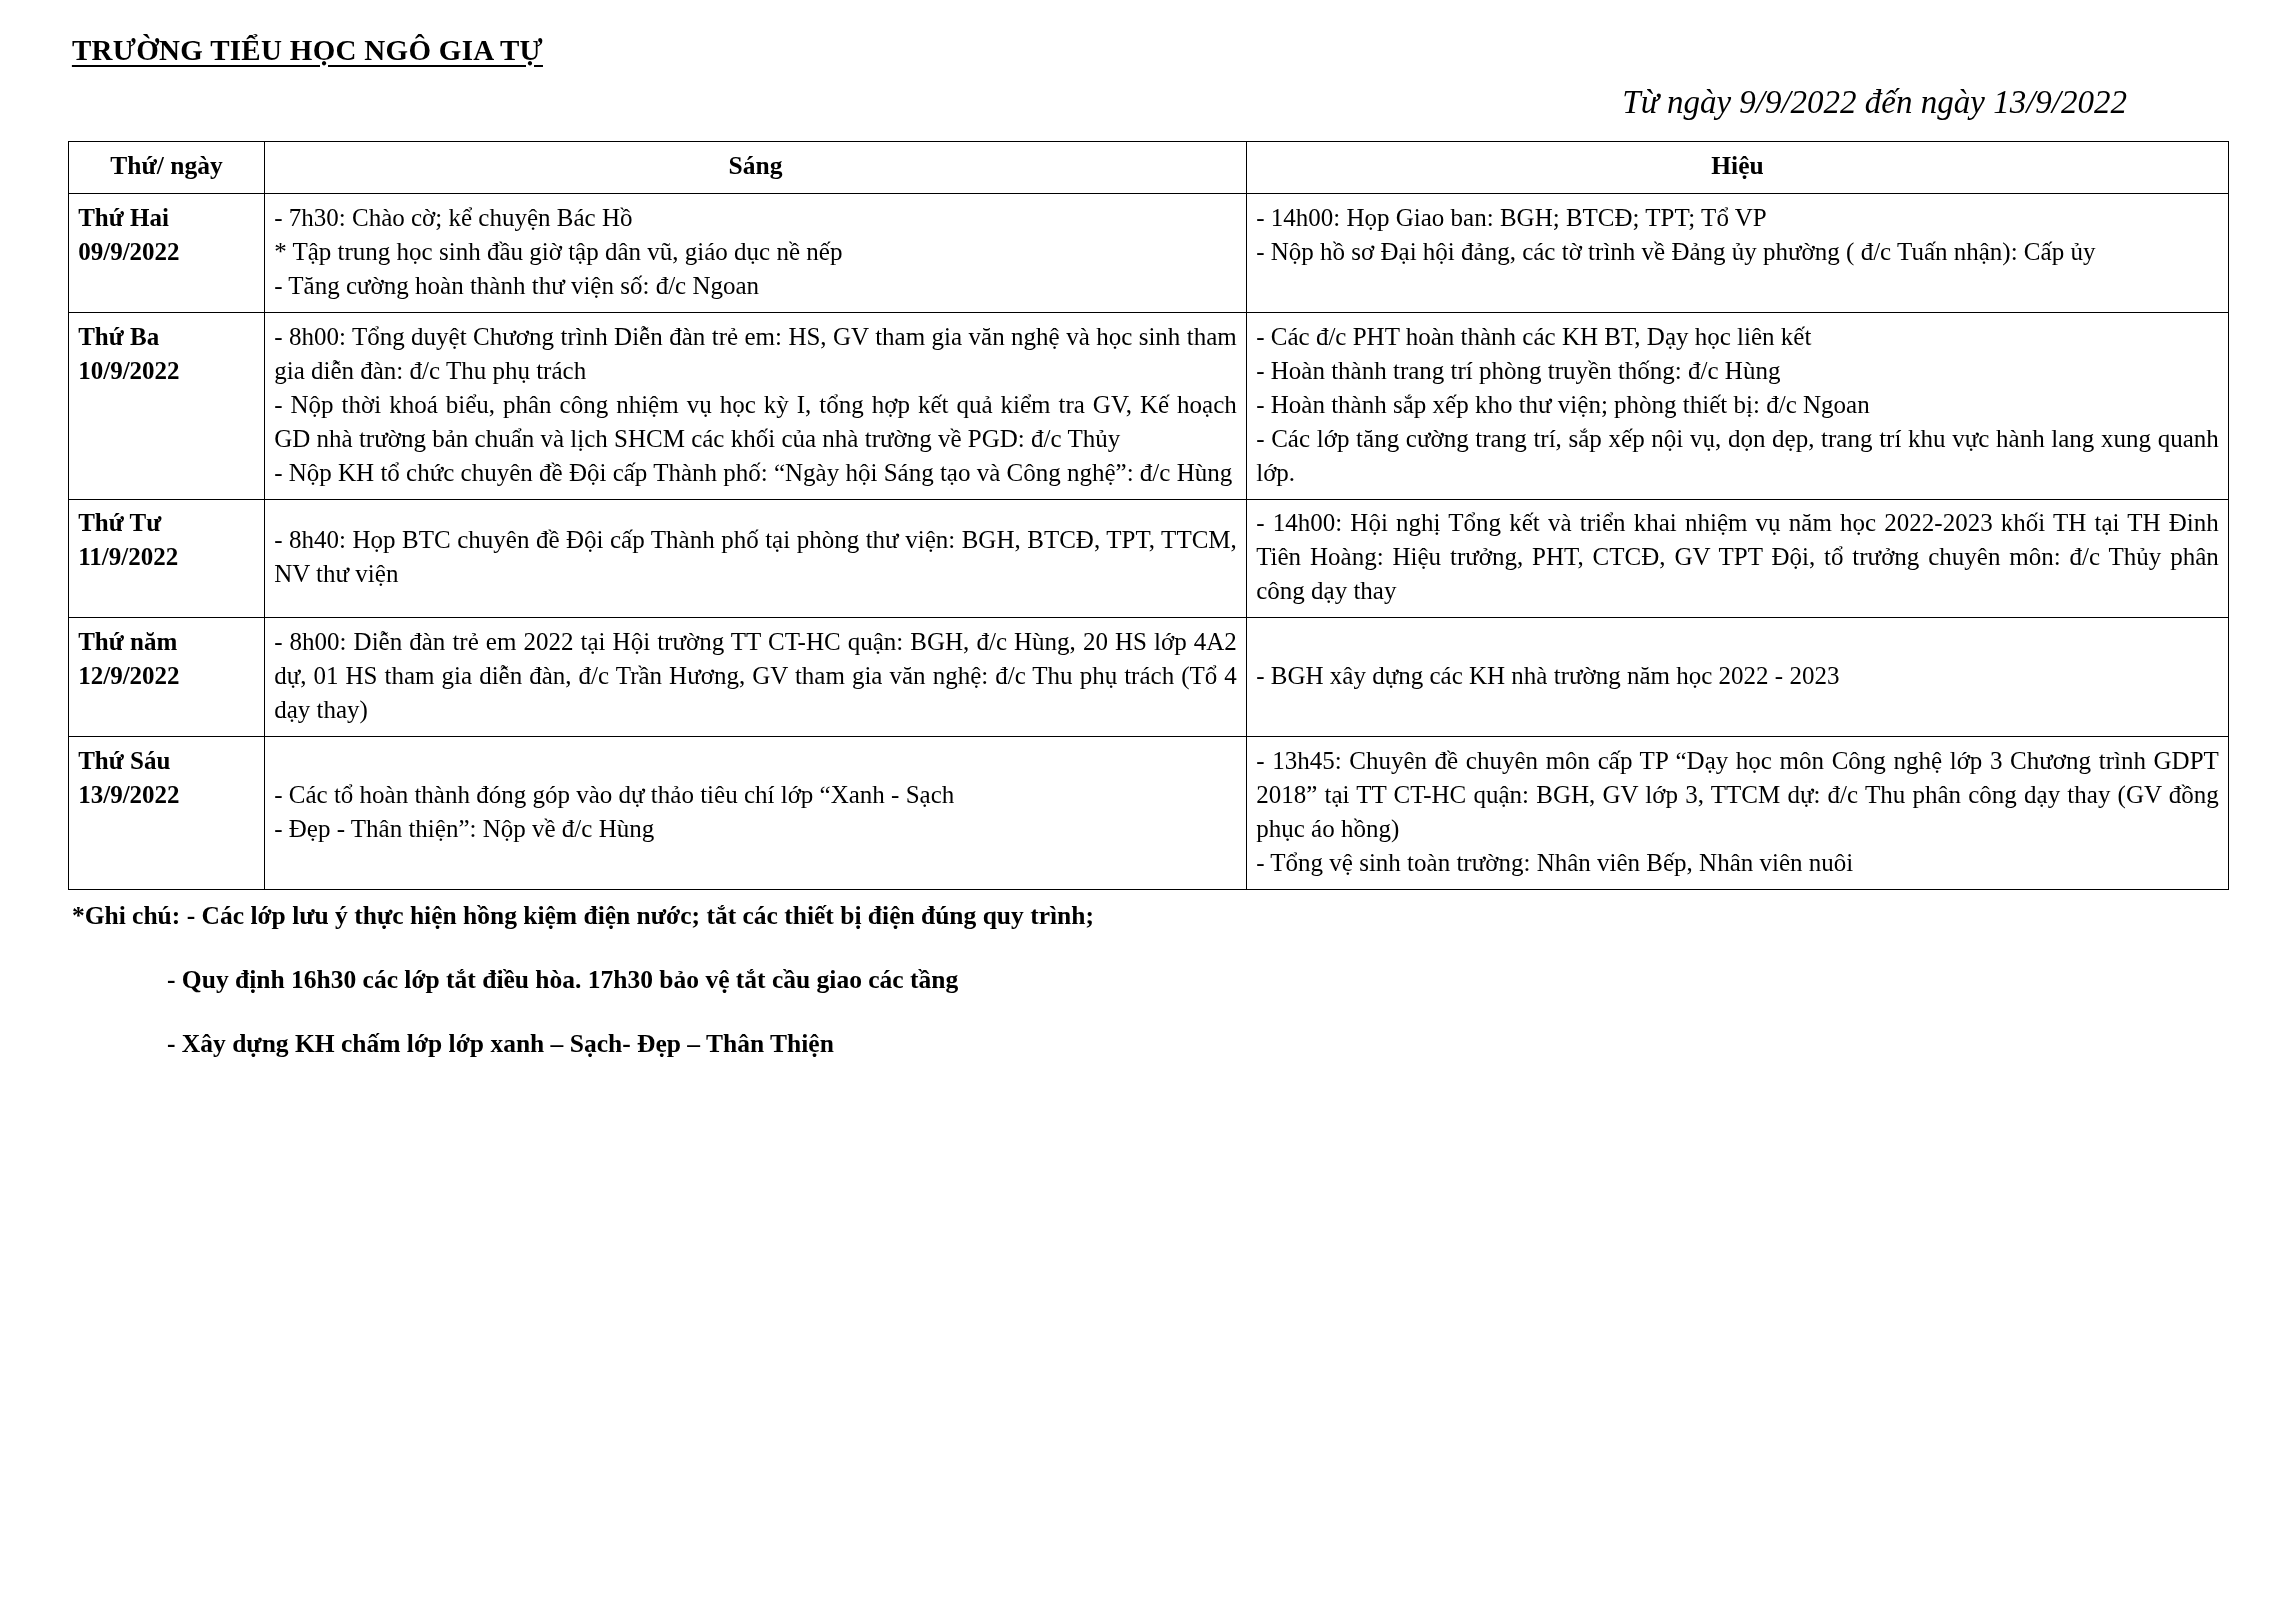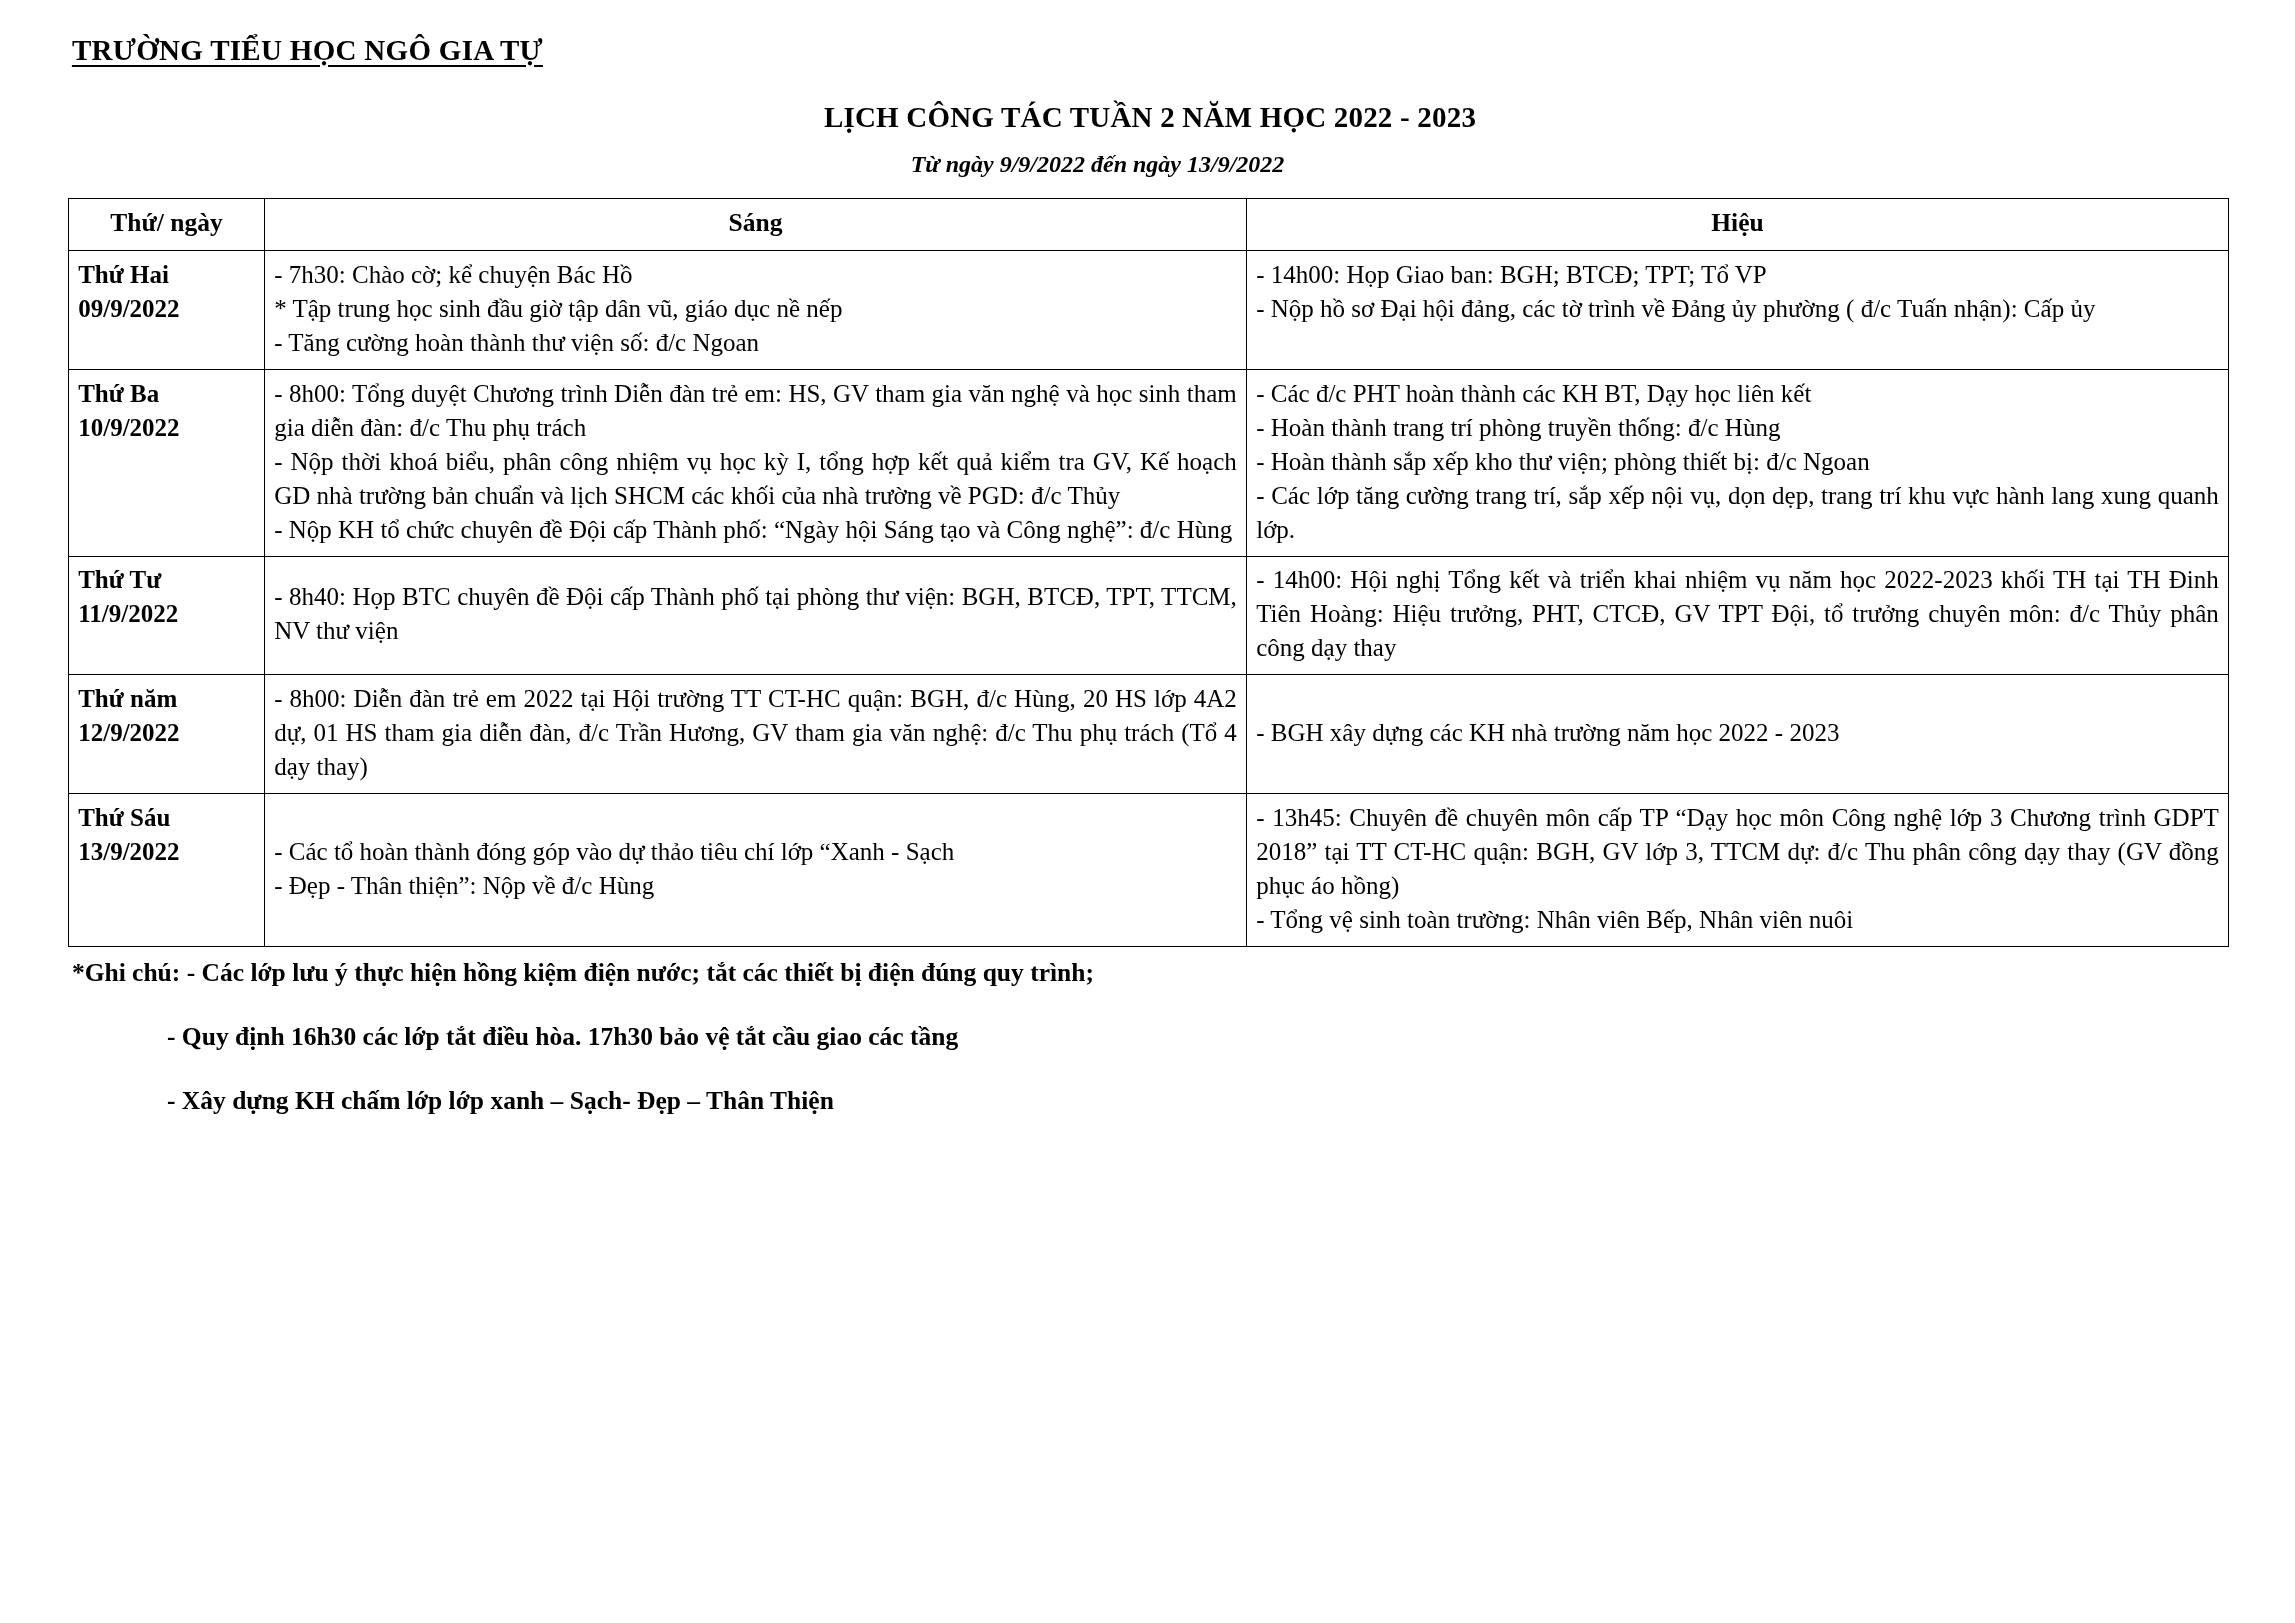--- a/index.html
+++ b/index.html
@@ -34,25 +34,24 @@
     text-align: center;
     margin-top: 34px;
   }
   .doc-title {
     font-size: 29px;
     font-weight: bold;
     letter-spacing: 0.2px;
   }
   .date-range {
     margin-top: 17px;
-    text-align: center;
+    text-align: right;
     padding-right: 105px;
-    font-size: 24px;
+    font-size: 33px;
     font-style: italic;
-    font-weight: bold;
   }
   table.schedule {
     margin-top: 19.6px;
     border-collapse: collapse;
     width: 2159px;
     table-layout: fixed;
   }
   table.schedule th, table.schedule td {
     border: 1.3px solid #000000;
     vertical-align: top;
@@ -108,23 +107,20 @@
 </style>
 </head>
 <body>
 
 <div class="page">
 
   <div>
     <span class="school-name">TRƯỜNG TIỂU HỌC NGÔ GIA TỰ</span>
   </div>
 
-  <div class="title-block">
-    <div class="doc-title">LỊCH CÔNG TÁC TUẦN 2 NĂM HỌC 2022 - 2023</div>
-  </div>
 
   <div class="date-range">Từ ngày 9/9/2022 đến ngày 13/9/2022</div>
 
   <table class="schedule">
     <colgroup>
       <col class="c-day">
       <col class="c-morning">
       <col class="c-afternoon">
     </colgroup>
     <thead>

